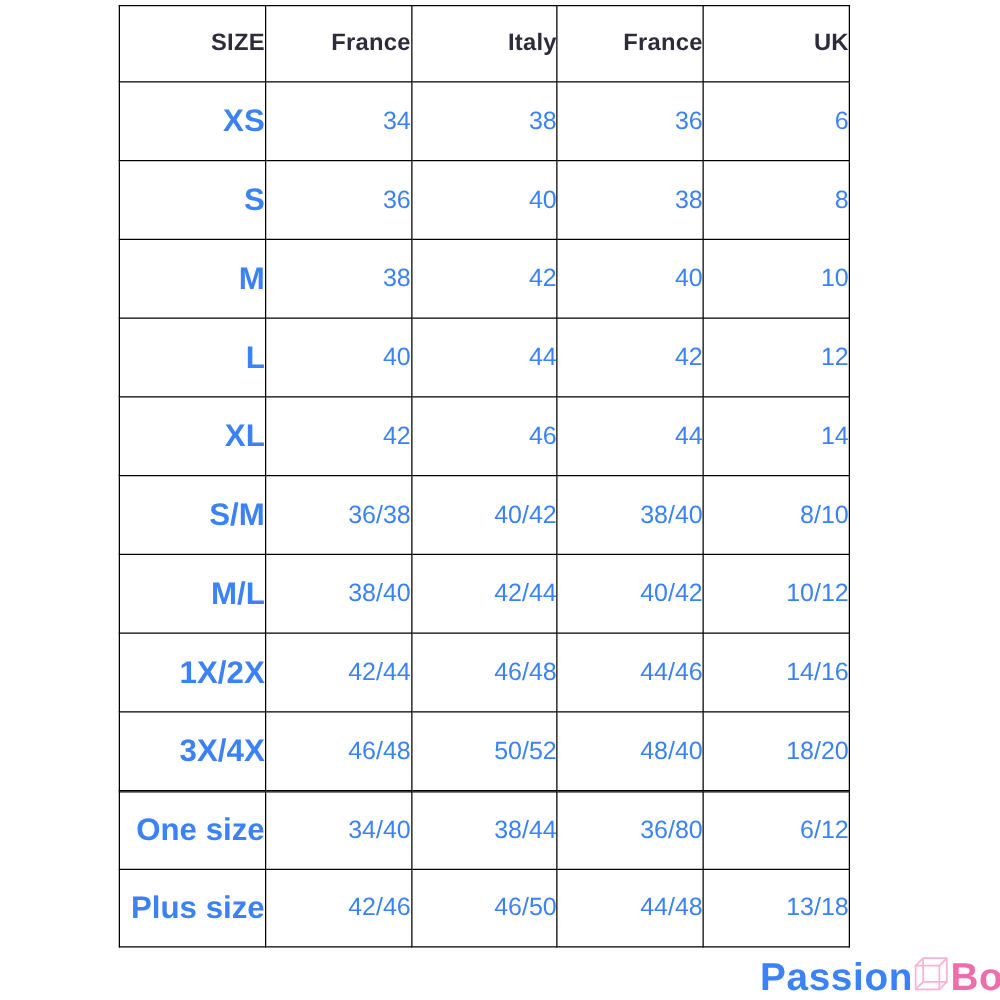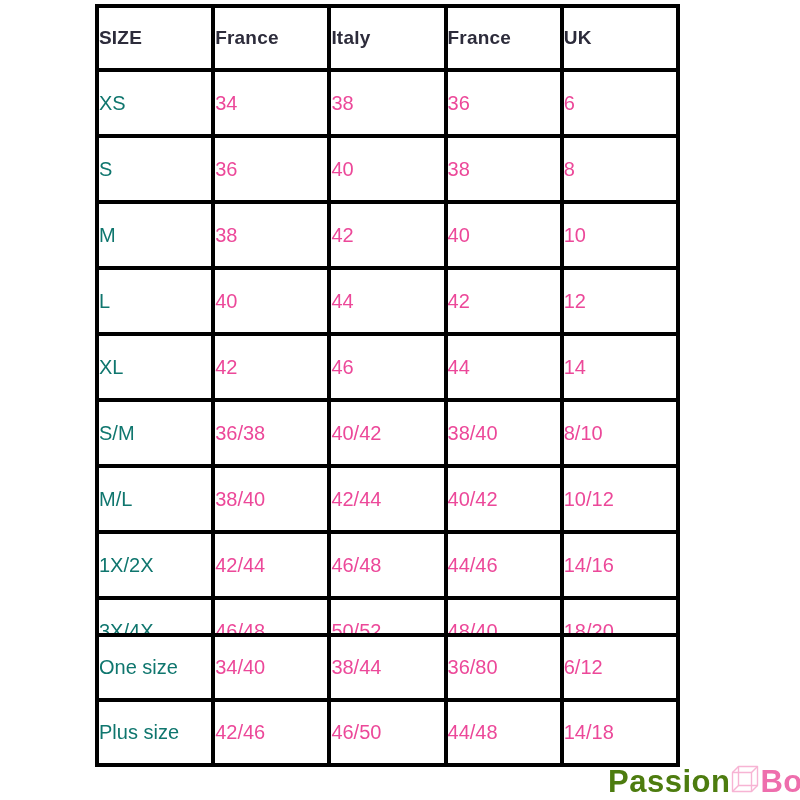--- a/index.html
+++ b/index.html
@@ -21,44 +21,44 @@
   }
   .tbl-wrap.main  { top: 4px; }
   .tbl-wrap.extra { top: 633px; }
   table {
     border-collapse: collapse;
     width: 100%;
     table-layout: fixed;
     background: #ffffff;
   }
   th, td {
-    border: 4px solid #000000;
-    text-align: left;
+    border: 1px solid #000000;
+    text-align: right;
     vertical-align: middle;
     background: #ffffff;
     padding: 0;
     margin-top: 36px;
   }
   th {
     height: 60px;
     font-size: 19px;
     font-weight: 700;
     color: #2d2c3b;
     letter-spacing: 0.2px;
   }
   td {
     height: 62px;
     font-size: 20px;
     font-weight: 400;
-    color: #ec4899;
+    color: #3b82f6;
   }
   td.lbl {
-    font-size: 20px;
-    font-weight: 400;
-    color: #0f766e;
+    font-size: 25px;
+    font-weight: 700;
+    color: #3b82f6;
   }
   .tbl-wrap.extra td { height: 61px; }
   .watermark {
     position: absolute;
     left: 608px;
     top: 760px;
     display: flex;
     align-items: center;
     font-size: 31px;
     font-weight: 700;
@@ -161,28 +161,28 @@
           <td>34/40</td>
           <td>38/44</td>
           <td>36/80</td>
           <td>6/12</td>
         </tr>
         <tr>
           <td class="lbl">Plus size</td>
           <td>42/46</td>
           <td>46/50</td>
           <td>44/48</td>
-          <td>14/18</td>
+          <td>13/18</td>
         </tr>
       </tbody>
   </table>
 </div>
 
 <div class="watermark">
-  <span style="color: #4d7c0f;">Passion</span>
+  <span style="color: #3b82f6;">Passion</span>
   <span class="wm-icon">
     <svg width="34" height="34" viewBox="0 0 34 34" fill="none">
       <g stroke="#f7b4d4" stroke-width="1.4" fill="none" stroke-linejoin="round">
         <rect x="4.5" y="10.5" width="19" height="19"></rect>
         <rect x="10.5" y="4.5" width="19" height="19"></rect>
         <line x1="4.5" y1="10.5" x2="10.5" y2="4.5"></line>
         <line x1="23.5" y1="10.5" x2="29.5" y2="4.5"></line>
         <line x1="23.5" y1="29.5" x2="29.5" y2="23.5"></line>
         <line x1="4.5" y1="29.5" x2="10.5" y2="23.5"></line>
       </g>

